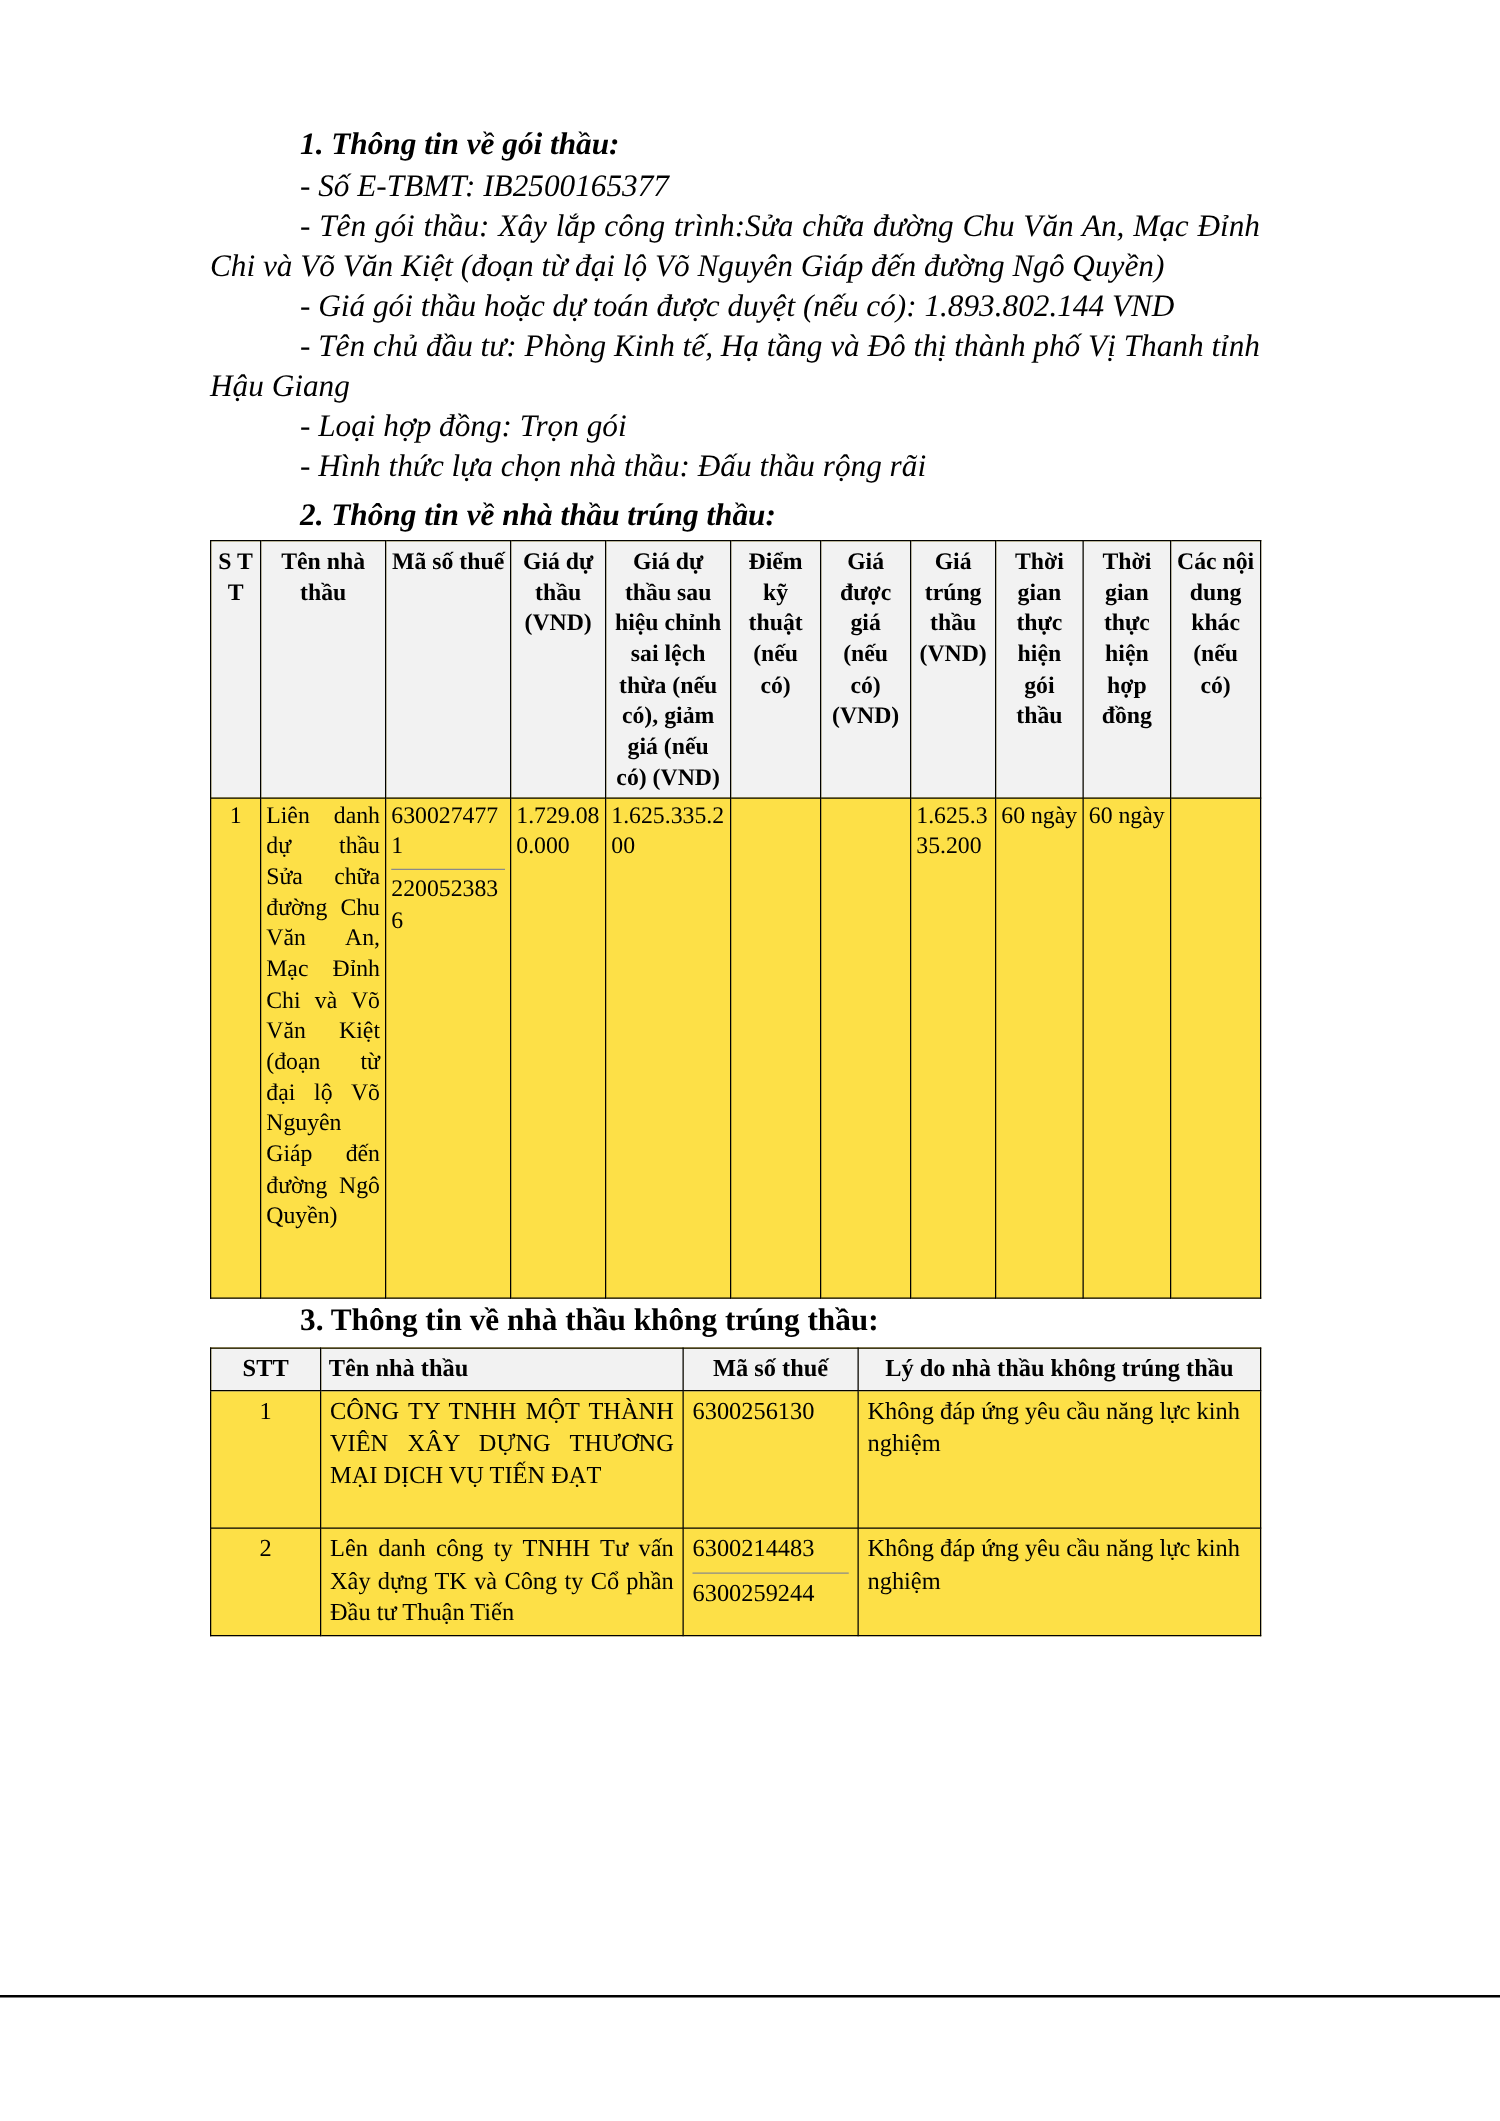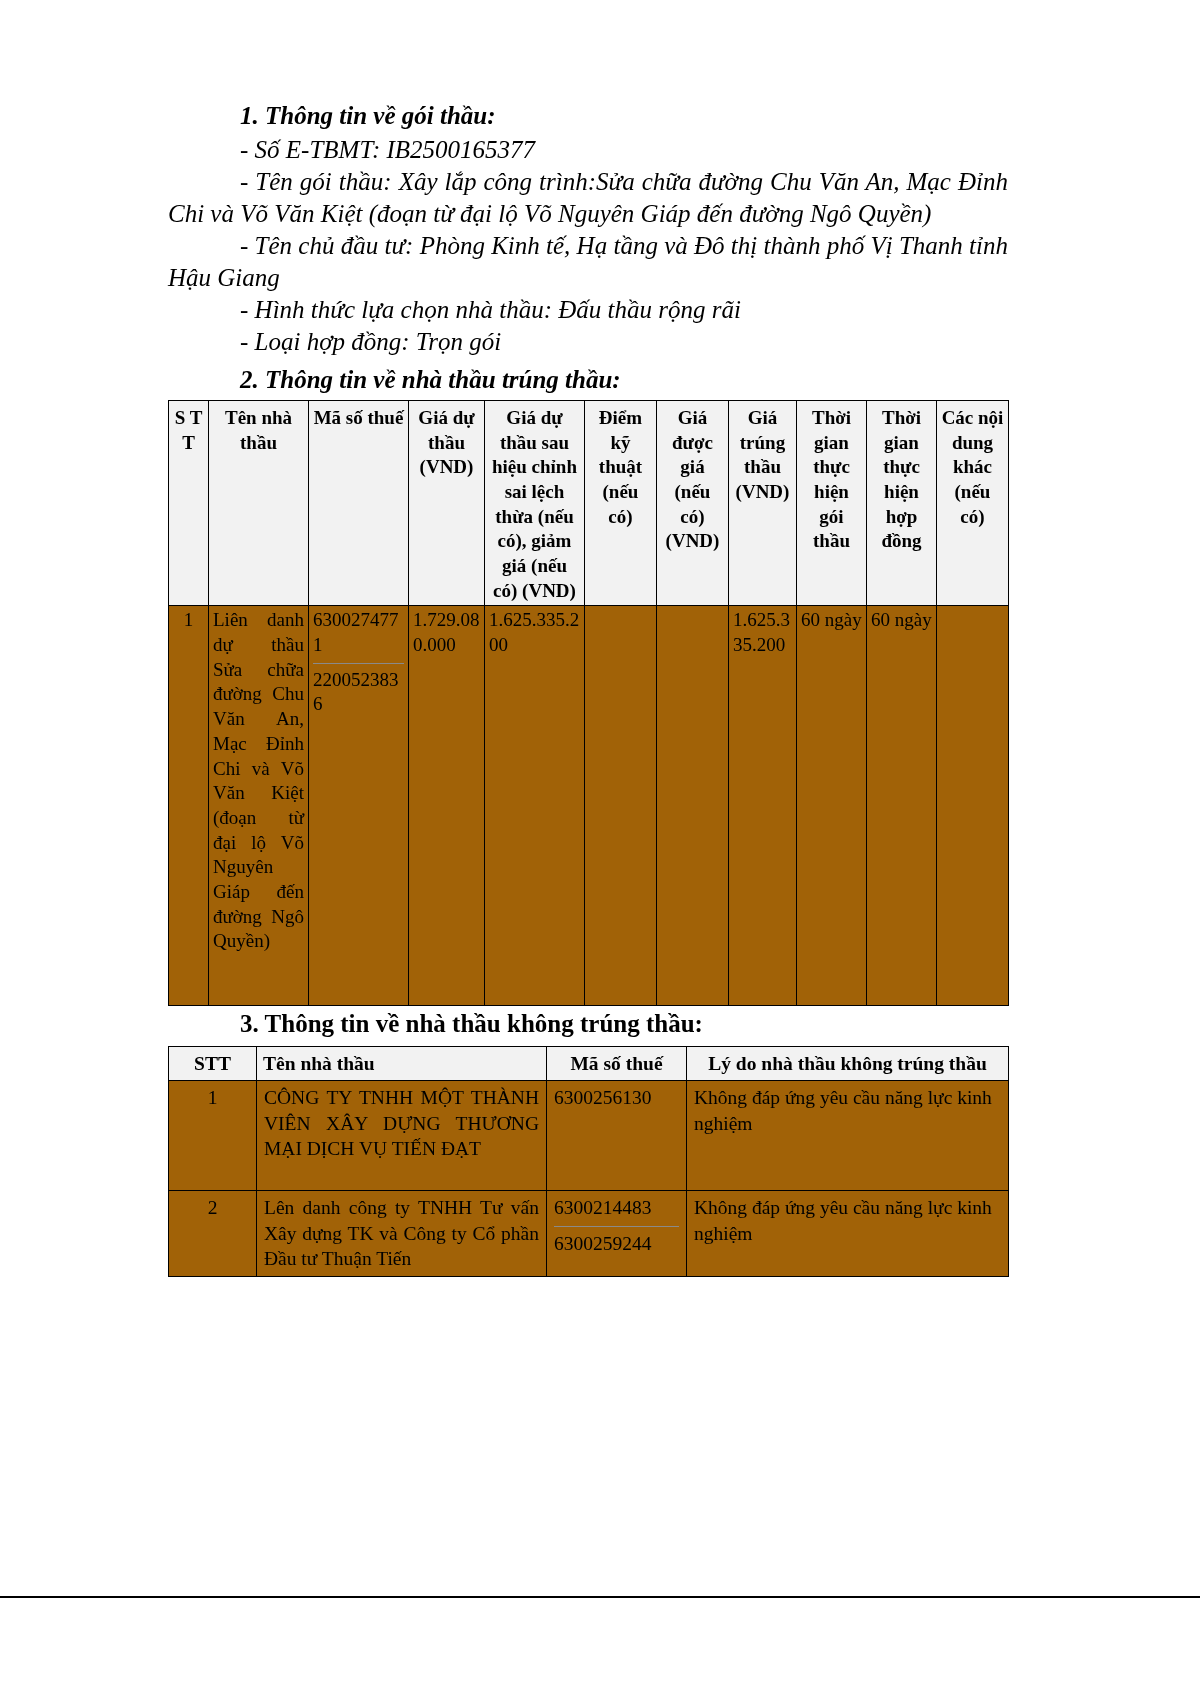--- a/index.html
+++ b/index.html
@@ -64,21 +64,21 @@
   .info-line.wrap {
     text-align: justify;
     text-indent: 72px;
   }
 
   
   table {
     border-collapse: collapse;
     table-layout: fixed;
     width: 100%;
-    background: #a16207;
+    background: #fde047;
   }
   table.t-main {
     width: 840px;
     margin: 0;
   }
   table.t-fail {
     width: 840px;
     margin: 0;
   }
   th, td {
@@ -149,26 +149,27 @@
 <div class="page">
 
   <div class="content">
 
     <h2 class="sec-heading">1. Thông tin về gói thầu:</h2>
 
     <p class="info-line">- Số E-TBMT: IB2500165377</p>
 
     <p class="info-line wrap">- Tên gói thầu: Xây lắp công trình:Sửa chữa đường Chu Văn An, Mạc Đỉnh Chi và Võ Văn Kiệt (đoạn từ đại lộ Võ Nguyên Giáp đến đường Ngô Quyền)</p>
 
+    <p class="info-line">- Giá gói thầu hoặc dự toán được duyệt (nếu có): 1.893.802.144 VND</p>
 
     <p class="info-line wrap">- Tên chủ đầu tư: Phòng Kinh tế, Hạ tầng và Đô thị thành phố Vị Thanh tỉnh Hậu Giang</p>
 
+    <p class="info-line">- Loại hợp đồng: Trọn gói</p>
+
     <p class="info-line">- Hình thức lựa chọn nhà thầu: Đấu thầu rộng rãi</p>
-
-    <p class="info-line">- Loại hợp đồng: Trọn gói</p>
 
 
     <h2 class="sec-heading-2">2. Thông tin về nhà thầu trúng thầu:</h2>
 
     <table class="t-main">
       <colgroup>
         <col style="width:40px">
         <col style="width:100px">
         <col style="width:100px">
         <col style="width:76px">

